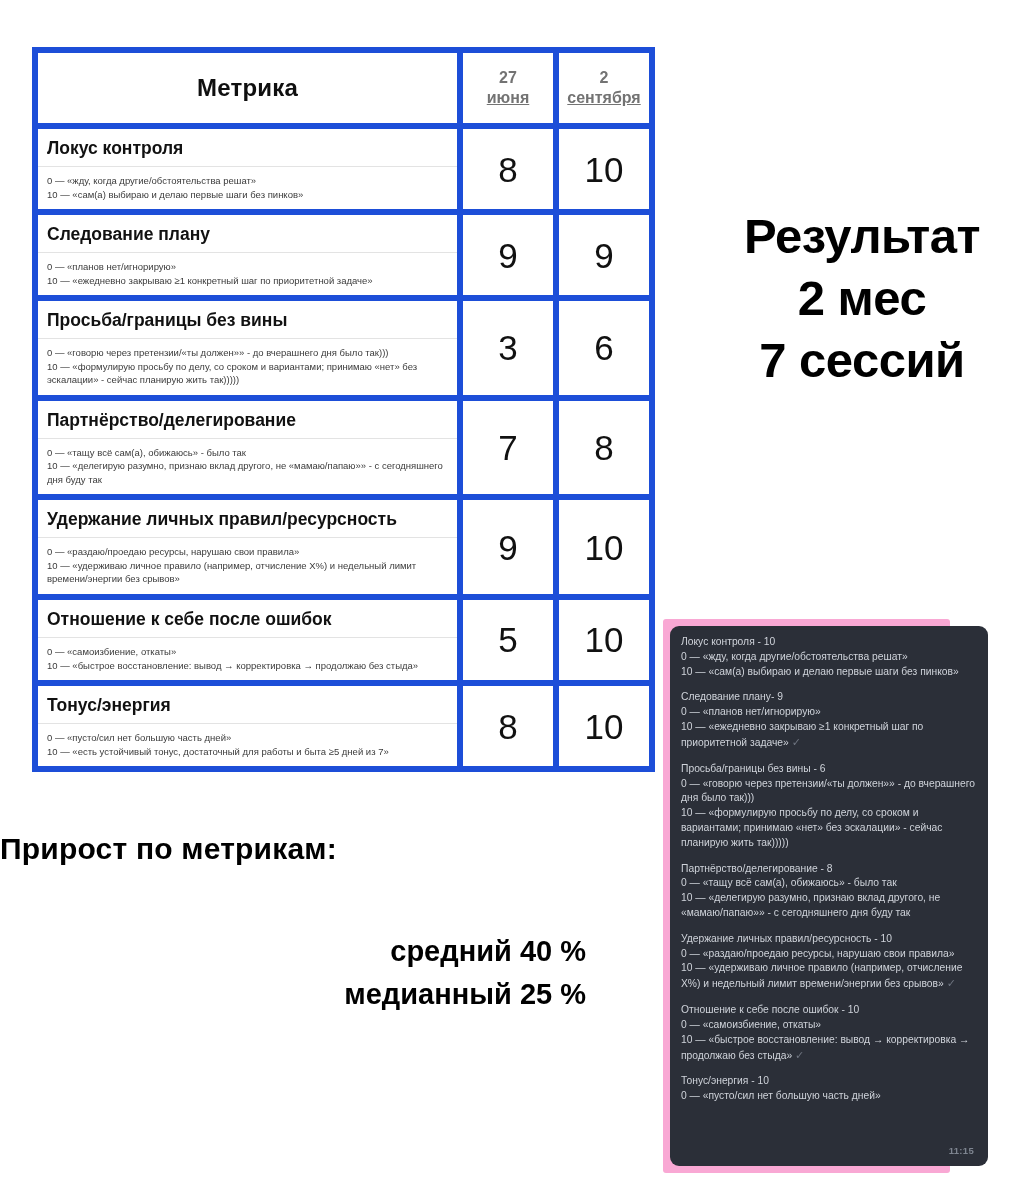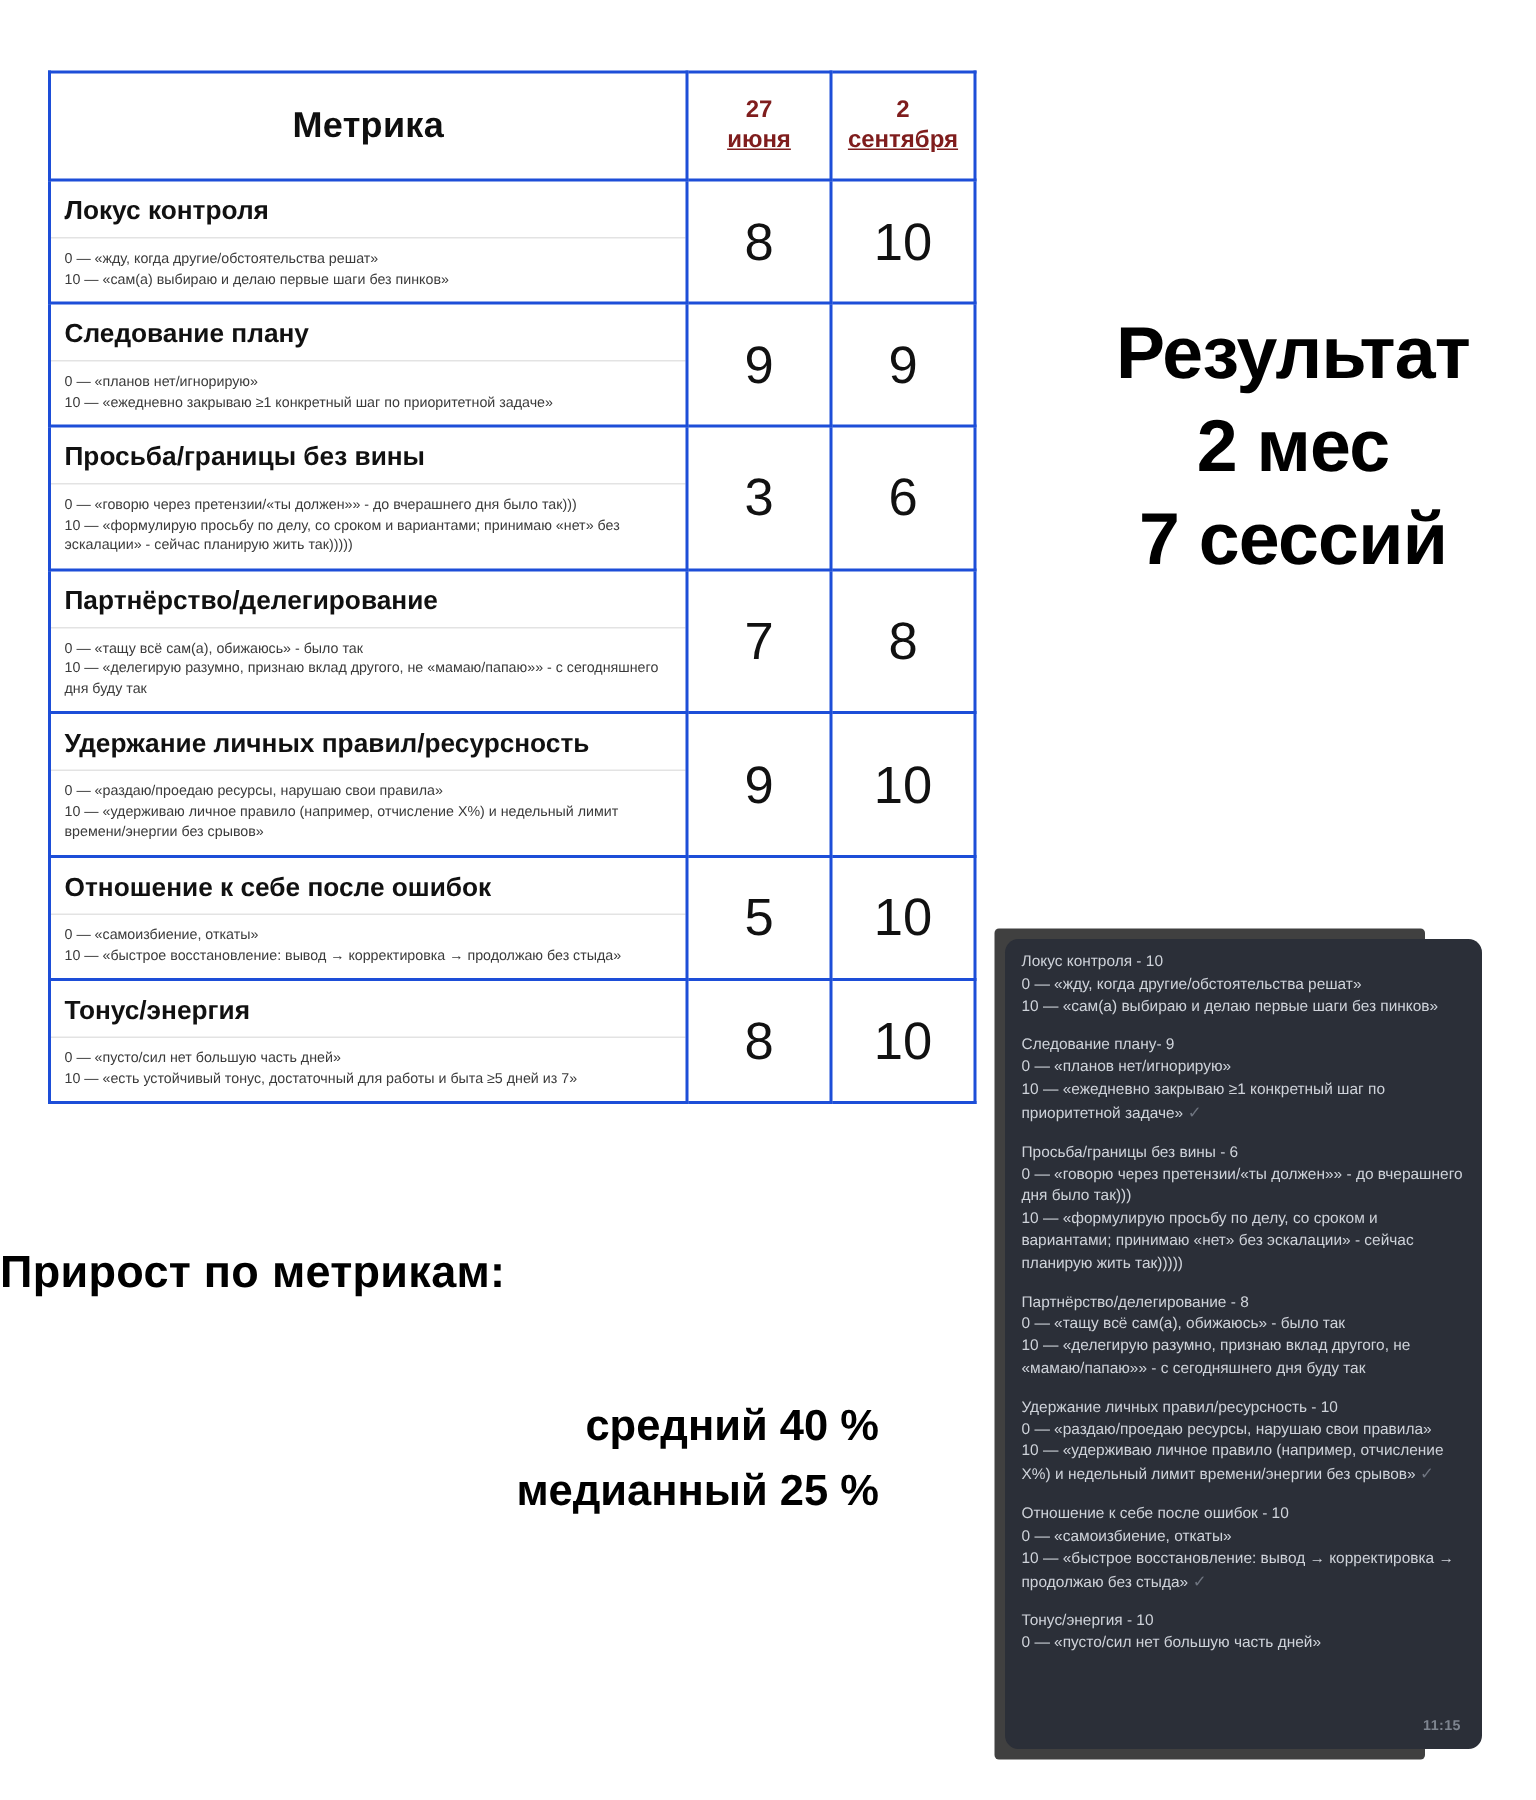--- a/index.html
+++ b/index.html
@@ -20,42 +20,42 @@
   #metrics-table {
     position: absolute;
     left: 32px;
     top: 47px;
     width: 617px;
     border-collapse: collapse;
     table-layout: fixed;
     background: #ffffff;
   }
   #metrics-table td, #metrics-table th {
-    border: 2px solid #1d4ed8;
+    border: 6px solid #1d4ed8;
     padding: 0;
     vertical-align: middle;
     background: #ffffff;
   }
   .col-metric { width: 425px; }
   .col-score  { width: 96px; }
 
   
   .hdr-metric {
     text-align: center;
     font-size: 24px;
     font-weight: bold;
     letter-spacing: .2px;
     height: 70px;
     color: #0f0f0f;
   }
   .hdr-date {
     font-size: 16px;
     font-weight: bold;
     line-height: 1.25;
-    color: #7f1d1d;
+    color: #737373;
     padding: 4px 2px;
   }
   .hdr-date .d-day { display: block; }
   .hdr-date .d-month { display: block; text-decoration: underline; }
 
   
   .metric-cell { padding: 0; margin-top: 20px; }
   .metric-title {
     font-size: 17.5px;
     font-weight: bold;
@@ -120,21 +120,21 @@
   }
   .growth-row .g-label { margin-right: 0; }
 
   
   #chat-panel {
     position: absolute;
     left: 663px;
     top: 619px;
     width: 287px;
     height: 554px;
-    background: #404040;
+    background: #f9a8d4;
     border-radius: 3px;
   }
   #chat-bubble {
     position: absolute;
     left: 7px;
     top: 7px;
     width: 318px;
     height: 540px;
     background: #2b2f38;
     border-radius: 9px;

